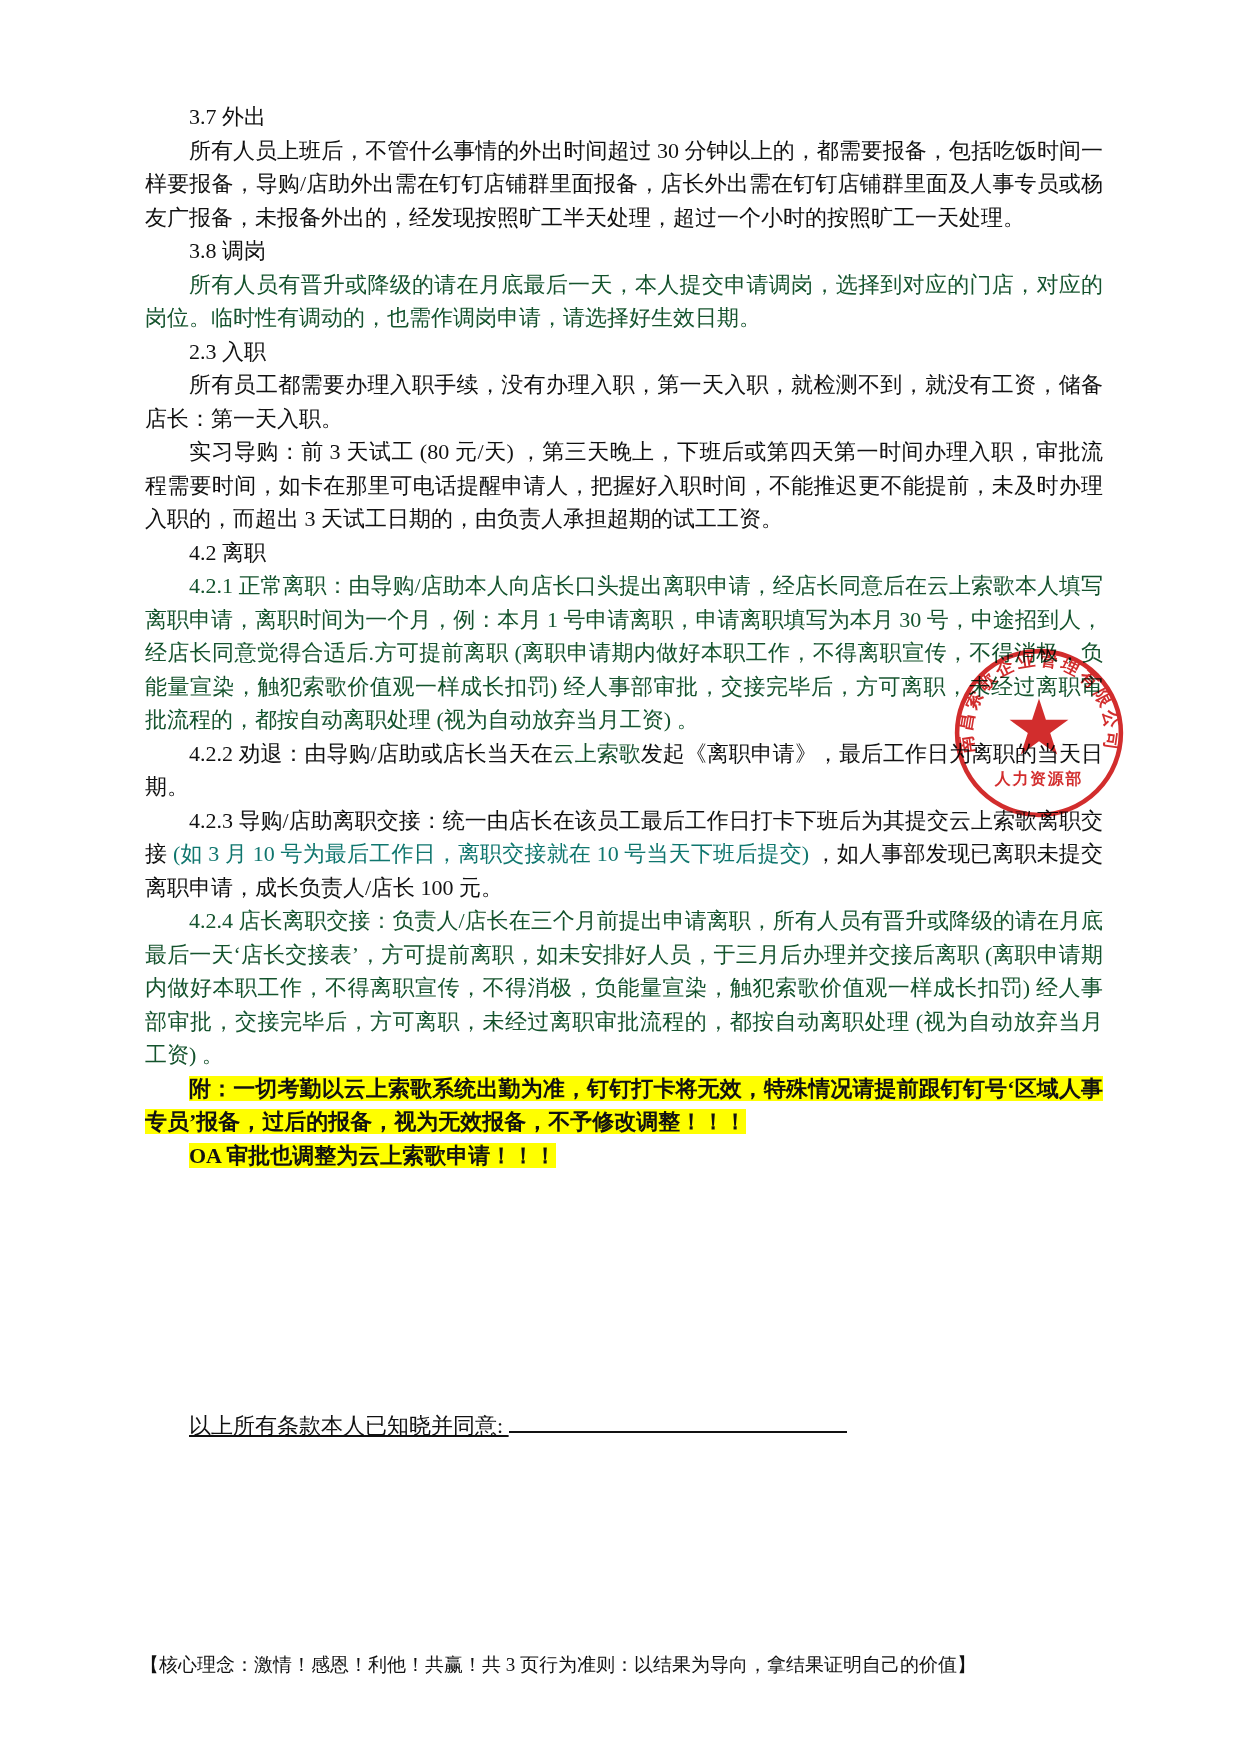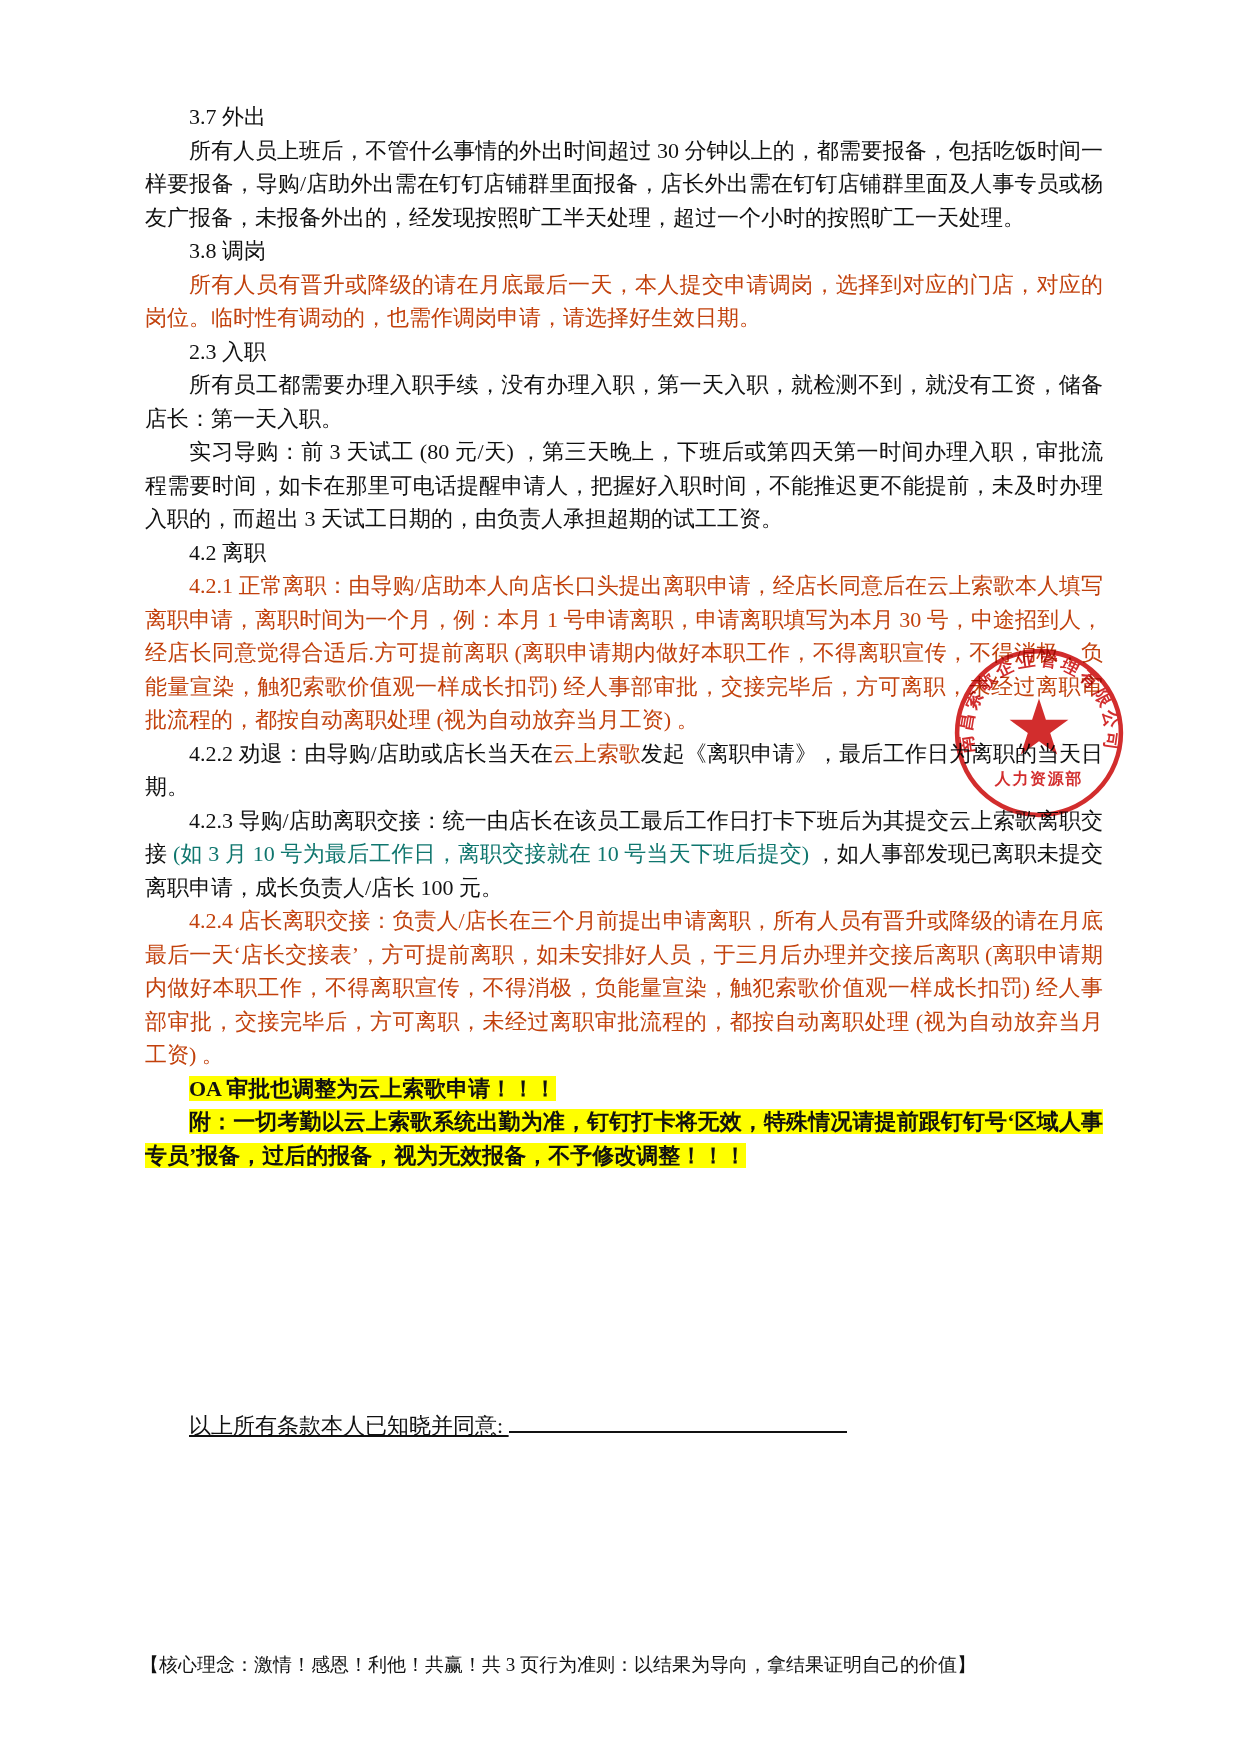--- a/index.html
+++ b/index.html
@@ -17,21 +17,21 @@
     top:100px;
     left:145px;
     width:958px;
     font-size:22px;
     line-height:33.5px;
     text-align:justify;
   }
   p.para { margin:0; }
   p.indent { text-indent:2em; }
   .seg-black { color:#111111; }
-  .seg-blue  { color:#c2410c; }
+  .seg-blue  { color:#14532d; }
   .seg-red   { color:#0f766e; }
   .hl { background:#ffff00; }
   p.bold { font-weight:bold; }
   .signature { margin-top:168px; text-indent:2em; font-size:22px; }
   .sig-line {
     display:inline-block;
     width:338px;
     height:1.05em;
     border-bottom:2px solid #111111;
     vertical-align:baseline;
@@ -69,22 +69,22 @@
       <p class="para indent"><span class="seg-black">3.8 调岗</span></p>
       <p class="para indent"><span class="seg-blue">所有人员有晋升或降级的请在月底最后一天，本人提交申请调岗，选择到对应的门店，对应的岗位。临时性有调动的，也需作调岗申请，请选择好生效日期。</span></p>
       <p class="para indent"><span class="seg-black">2.3 入职</span></p>
       <p class="para indent"><span class="seg-black">所有员工都需要办理入职手续，没有办理入职，第一天入职，就检测不到，就没有工资，储备店长：第一天入职。</span></p>
       <p class="para indent"><span class="seg-black">实习导购：前 3 天试工 (80 元/天) ，第三天晚上，下班后或第四天第一时间办理入职，审批流程需要时间，如卡在那里可电话提醒申请人，把握好入职时间，不能推迟更不能提前，未及时办理入职的，而超出 3 天试工日期的，由负责人承担超期的试工工资。</span></p>
       <p class="para indent"><span class="seg-black">4.2 离职</span></p>
       <p class="para indent"><span class="seg-blue">4.2.1 正常离职：由导购/店助本人向店长口头提出离职申请，经店长同意后在云上索歌本人填写离职申请，离职时间为一个月，例：本月 1 号申请离职，申请离职填写为本月 30 号，中途招到人，经店长同意觉得合适后.方可提前离职 (离职申请期内做好本职工作，不得离职宣传，不得消极，负能量宣染，触犯索歌价值观一样成长扣罚) 经人事部审批，交接完毕后，方可离职，未经过离职审批流程的，都按自动离职处理 (视为自动放弃当月工资) 。</span></p>
       <p class="para indent"><span class="seg-black">4.2.2 劝退：由导购/店助或店长当天在</span><span class="seg-blue">云上索歌</span><span class="seg-black">发起《离职申请》，最后工作日为离职的当天日期。</span></p>
       <p class="para indent"><span class="seg-black">4.2.3 导购/店助离职交接：统一由店长在该员工最后工作日打卡下班后为其提交云上索歌离职交接 </span><span class="seg-red">(如 3 月 10 号为最后工作日，离职交接就在 10 号当天下班后提交) </span><span class="seg-black">，如人事部发现已离职未提交离职申请，成长负责人/店长 100 元。</span></p>
       <p class="para indent"><span class="seg-blue">4.2.4 店长离职交接：负责人/店长在三个月前提出申请离职，所有人员有晋升或降级的请在月底最后一天‘店长交接表’，方可提前离职，如未安排好人员，于三月后办理并交接后离职 (离职申请期内做好本职工作，不得离职宣传，不得消极，负能量宣染，触犯索歌价值观一样成长扣罚) 经人事部审批，交接完毕后，方可离职，未经过离职审批流程的，都按自动离职处理 (视为自动放弃当月工资) 。</span></p>
+      <p class="para indent bold"><span class="seg-black hl">附：一切考勤以云上索歌系统出勤为准，钉钉打卡将无效，特殊情况请提前跟钉钉号‘区域人事专员’报备，过后的报备，视为无效报备，不予修改调整！！！</span></p>
       <p class="para indent bold"><span class="seg-black hl">OA 审批也调整为云上索歌申请！！！</span></p>
-      <p class="para indent bold"><span class="seg-black hl">附：一切考勤以云上索歌系统出勤为准，钉钉打卡将无效，特殊情况请提前跟钉钉号‘区域人事专员’报备，过后的报备，视为无效报备，不予修改调整！！！</span></p>
     </div>
 
   <p class="signature" style="position:absolute; left:145px; top:1408px; margin:0;text-decoration:underline;">
     <span>以上所有条款本人已知晓并同意: </span><span class="sig-line"></span>
   </p>
 
   <svg class="seal" viewBox="0 0 200 200" aria-hidden="true">
     <defs>
       <path id="seal-arc" d="M 30.5,125 A 74,74 0 1 1 169.5,125" fill="none"></path>
     </defs>

